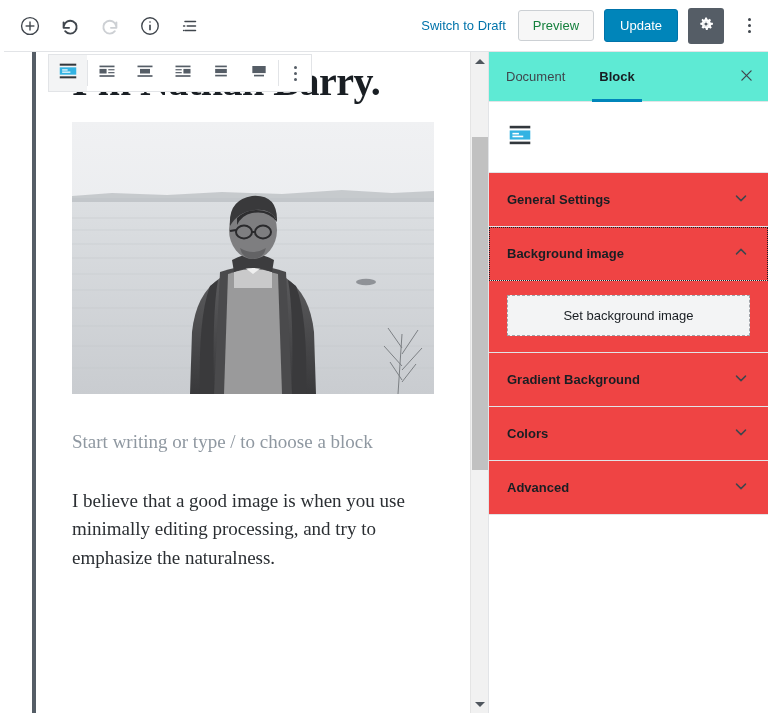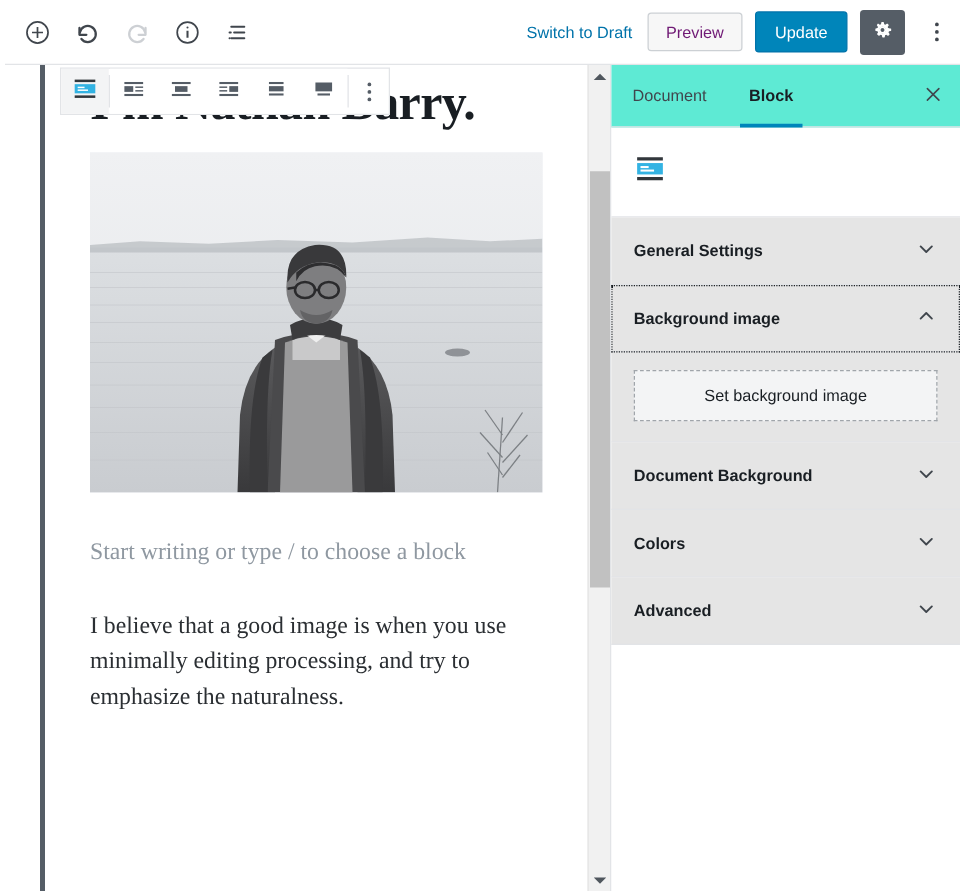--- a/index.html
+++ b/index.html
@@ -57,21 +57,21 @@
     font-size: 13px;
     text-decoration: none;
     cursor: pointer;
     background: none;
     border: none;
     padding: 4px 2px;
     font-family: "Liberation Sans", sans-serif;
   }
   .btn-preview {
     font-size: 13px;
-    color: #701a75;
+    color: #15803d;
     background: #f7f7f7;
     border: 1px solid #ccd0d4;
     border-radius: 3px;
     padding: 7px 14px;
     cursor: pointer;
     font-family: "Liberation Sans", sans-serif;
   }
   .btn-update {
     font-size: 13px;
     color: #ffffff;
@@ -291,21 +291,21 @@
     gap: 14px;
     padding: 18px 16px 20px 18px;
     border-bottom: 1px solid #e2e4e7;
   }
   .sb-blockcard .icon-wrap { padding-top: 2px; flex: 0 0 auto; }
   .sb-bc-title { font-size: 13px; font-weight: bold; color: #191e23; margin-bottom: 7px; }
   .sb-bc-desc { font-size: 13px; color: #555d66; line-height: 1.5; }
 
   .panel {
     border-bottom: 1px solid #e2e4e7;
-    background: #e5e5e5;
+    background: #ef4444;
   }
   .panel-head {
     display: flex;
     align-items: center;
     justify-content: space-between;
     padding: 16px 18px;
     cursor: pointer;
     background: transparent;
     border: none;
     width: 100%;
@@ -629,21 +629,21 @@
       </button>
     </div>
     <div class="panel">
       <div class="panel-body" style="padding-top:14px;">
         <button class="set-bg-btn">Set background image</button>
       </div>
     </div>
 
     <div class="panel">
       <button class="panel-head">
-        <span class="label">Document Background</span>
+        <span class="label">Gradient Background</span>
         <span class="chev">
           <svg width="18" height="18" viewBox="0 0 24 24" fill="none" stroke="currentColor" stroke-width="2" stroke-linecap="round" stroke-linejoin="round">
               <polyline points="6,9.5 12,15.5 18,9.5"></polyline>
             </svg>
         </span>
       </button>
     </div>
 
     <div class="panel">
       <button class="panel-head">

